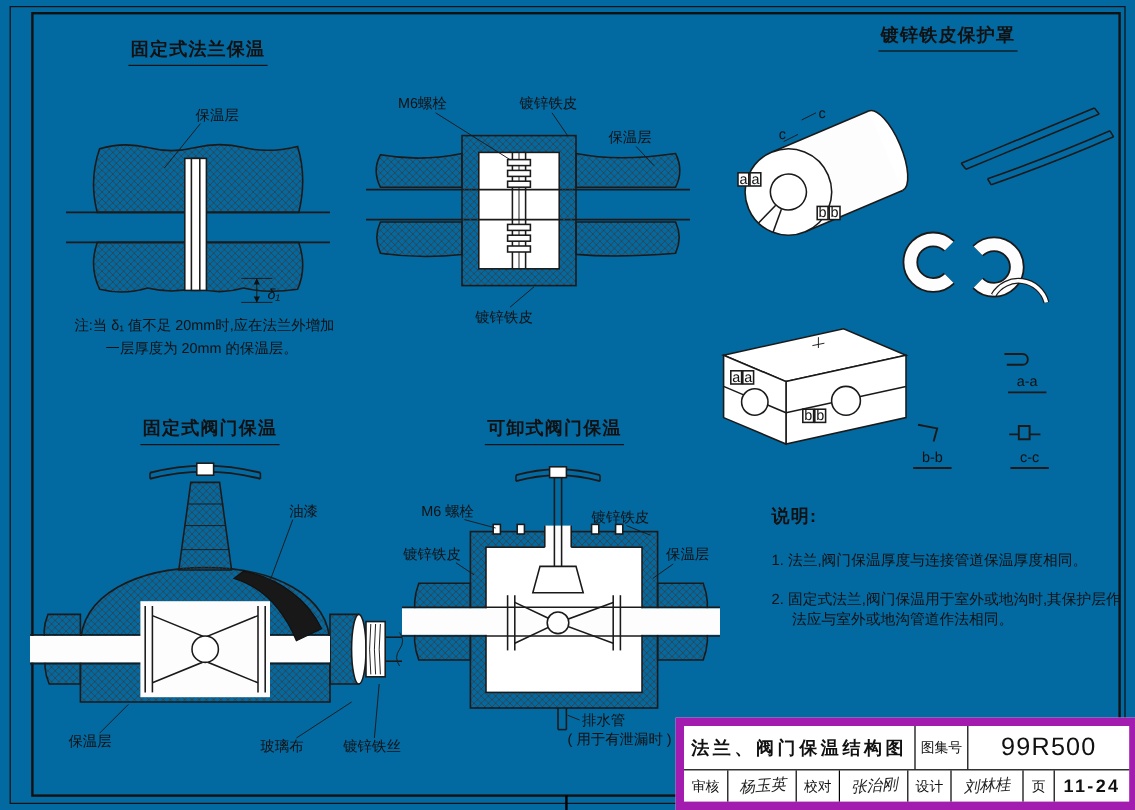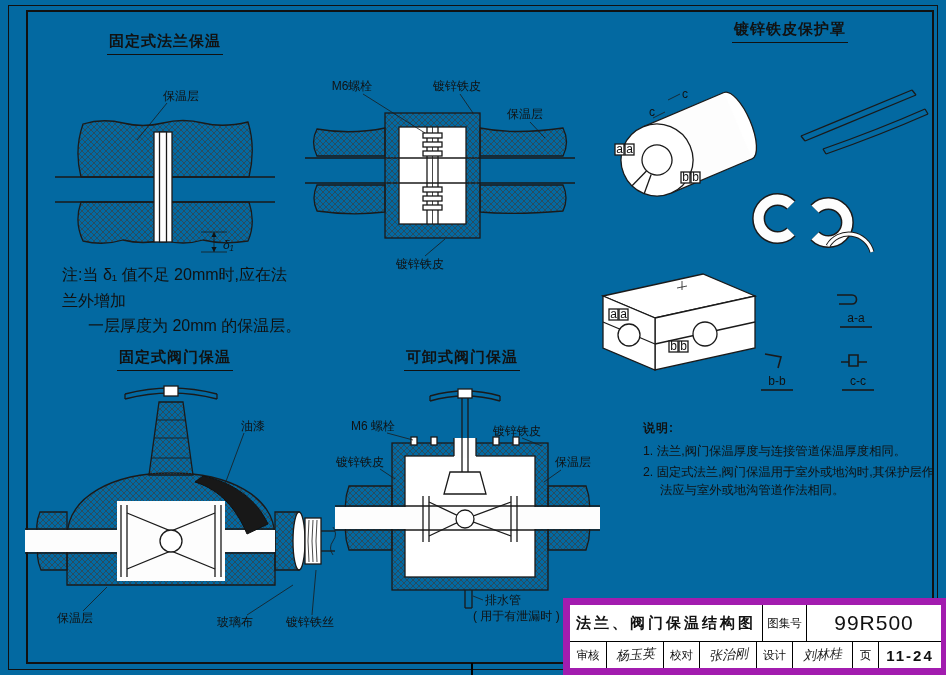--- a/index.html
+++ b/index.html
@@ -10,25 +10,25 @@
   svg{position:absolute;overflow:visible}
   svg text{font-size:12px;fill:#111;font-family:"Liberation Sans","DejaVu Sans",sans-serif}
   .ln{stroke:#1a1a1a;stroke-width:1.3;fill:none}
   .ln2{stroke:#1a1a1a;stroke-width:1.6;fill:none}
   .lead{stroke:#1a1a1a;stroke-width:0.8;fill:none}
   .thick{stroke:#1a1a1a;stroke-width:1.6}
   .hatch{fill:url(#xh);stroke:#1a1a1a;stroke-width:1.3}
   .wht{fill:#fff;stroke:#1a1a1a;stroke-width:1.3}
   .sec-title{position:absolute;text-align:center;font-size:15px;font-weight:bold;letter-spacing:1px}
   .sec-title span{display:inline-block;border-bottom:1.5px solid #111;padding:0 2px 3px}
-  .note-a{position:absolute;font-size:16px;line-height:1.6;color:#111}
+  .note-a{position:absolute;font-size:12px;line-height:1.6;color:#111}
   .note-a .cont{display:block;padding-left:26px}
   .notes{position:absolute;width:292px;font-size:12.3px;line-height:1.45}
-  .notes .nt{font-weight:bold;font-size:12px;margin-bottom:6px;letter-spacing:1px}
-  .notes .item{margin-top:3px}
+  .notes .nt{font-weight:bold;font-size:15px;margin-bottom:17px;letter-spacing:1px}
+  .notes .item{margin-top:14px}
   .notes .cont{padding-left:17px}
   .titleblock{position:absolute;border:7px solid #a21caf;background:#fff;display:flex;flex-direction:column;box-sizing:content-box}
   .tb-row{display:flex}
   .tb-row + .tb-row{border-top:1.5px solid #000}
   .tb-cell{border-left:1.5px solid #000;display:flex;align-items:center;justify-content:center;box-sizing:border-box}
   .tb-row .tb-cell:first-child{border-left:none}
   .tb-title{font-size:15px;font-weight:bold;letter-spacing:3px}
   .tb-small{font-size:11.5px}
   .tb-number{font-size:21px;font-weight:normal;letter-spacing:1px}
   .tb-page{font-size:15px;font-weight:bold;letter-spacing:2px}

